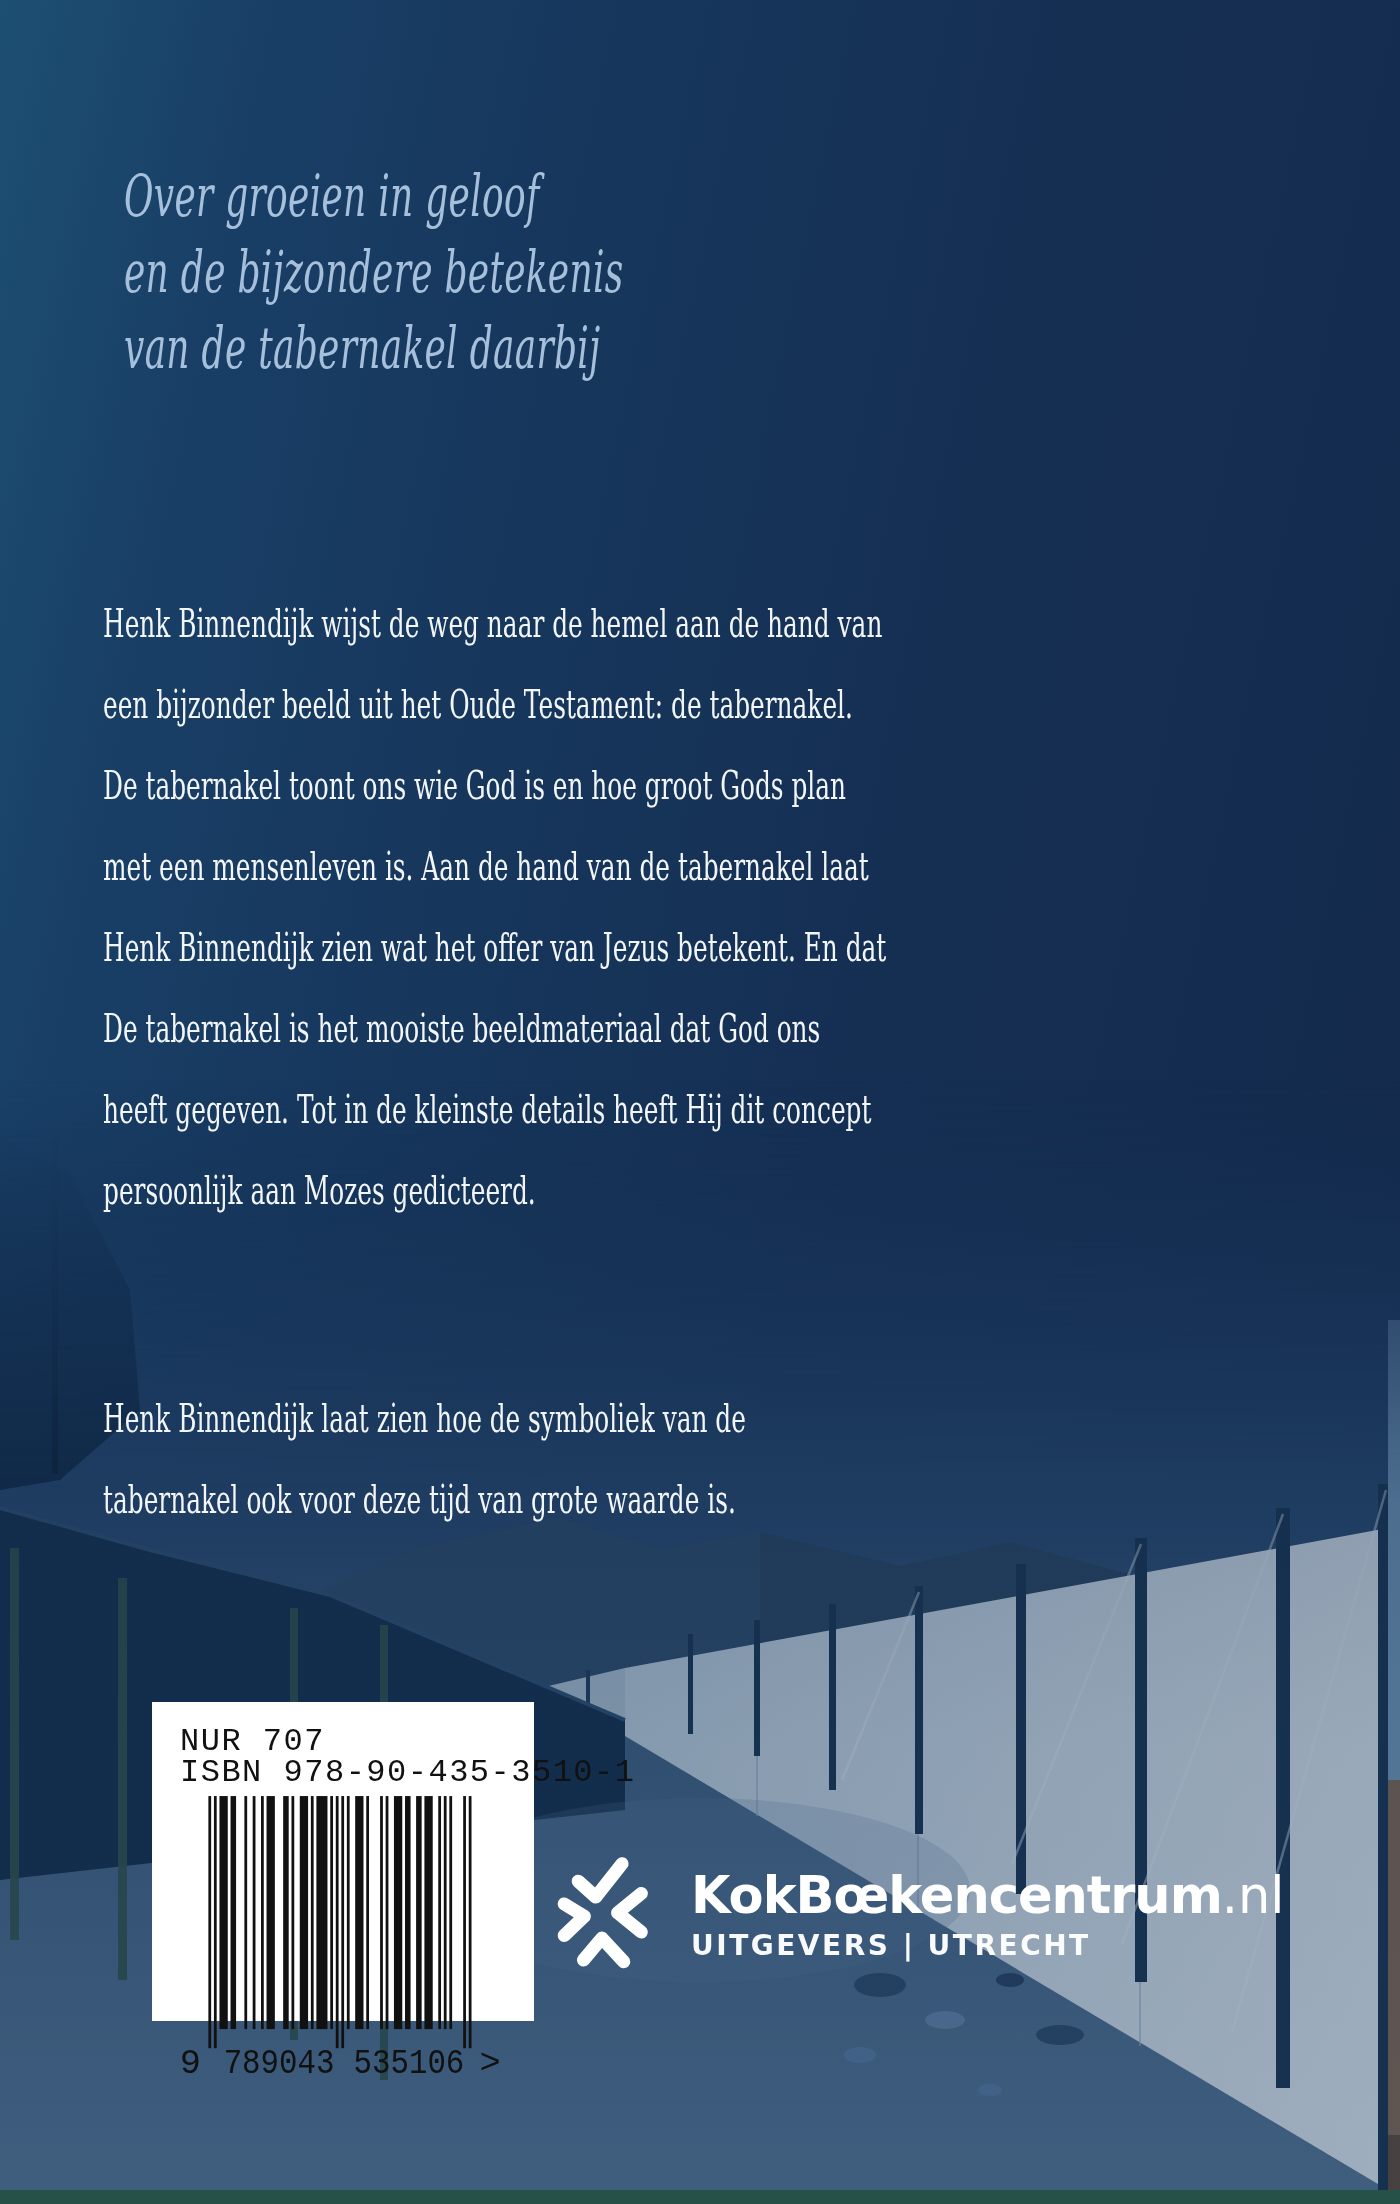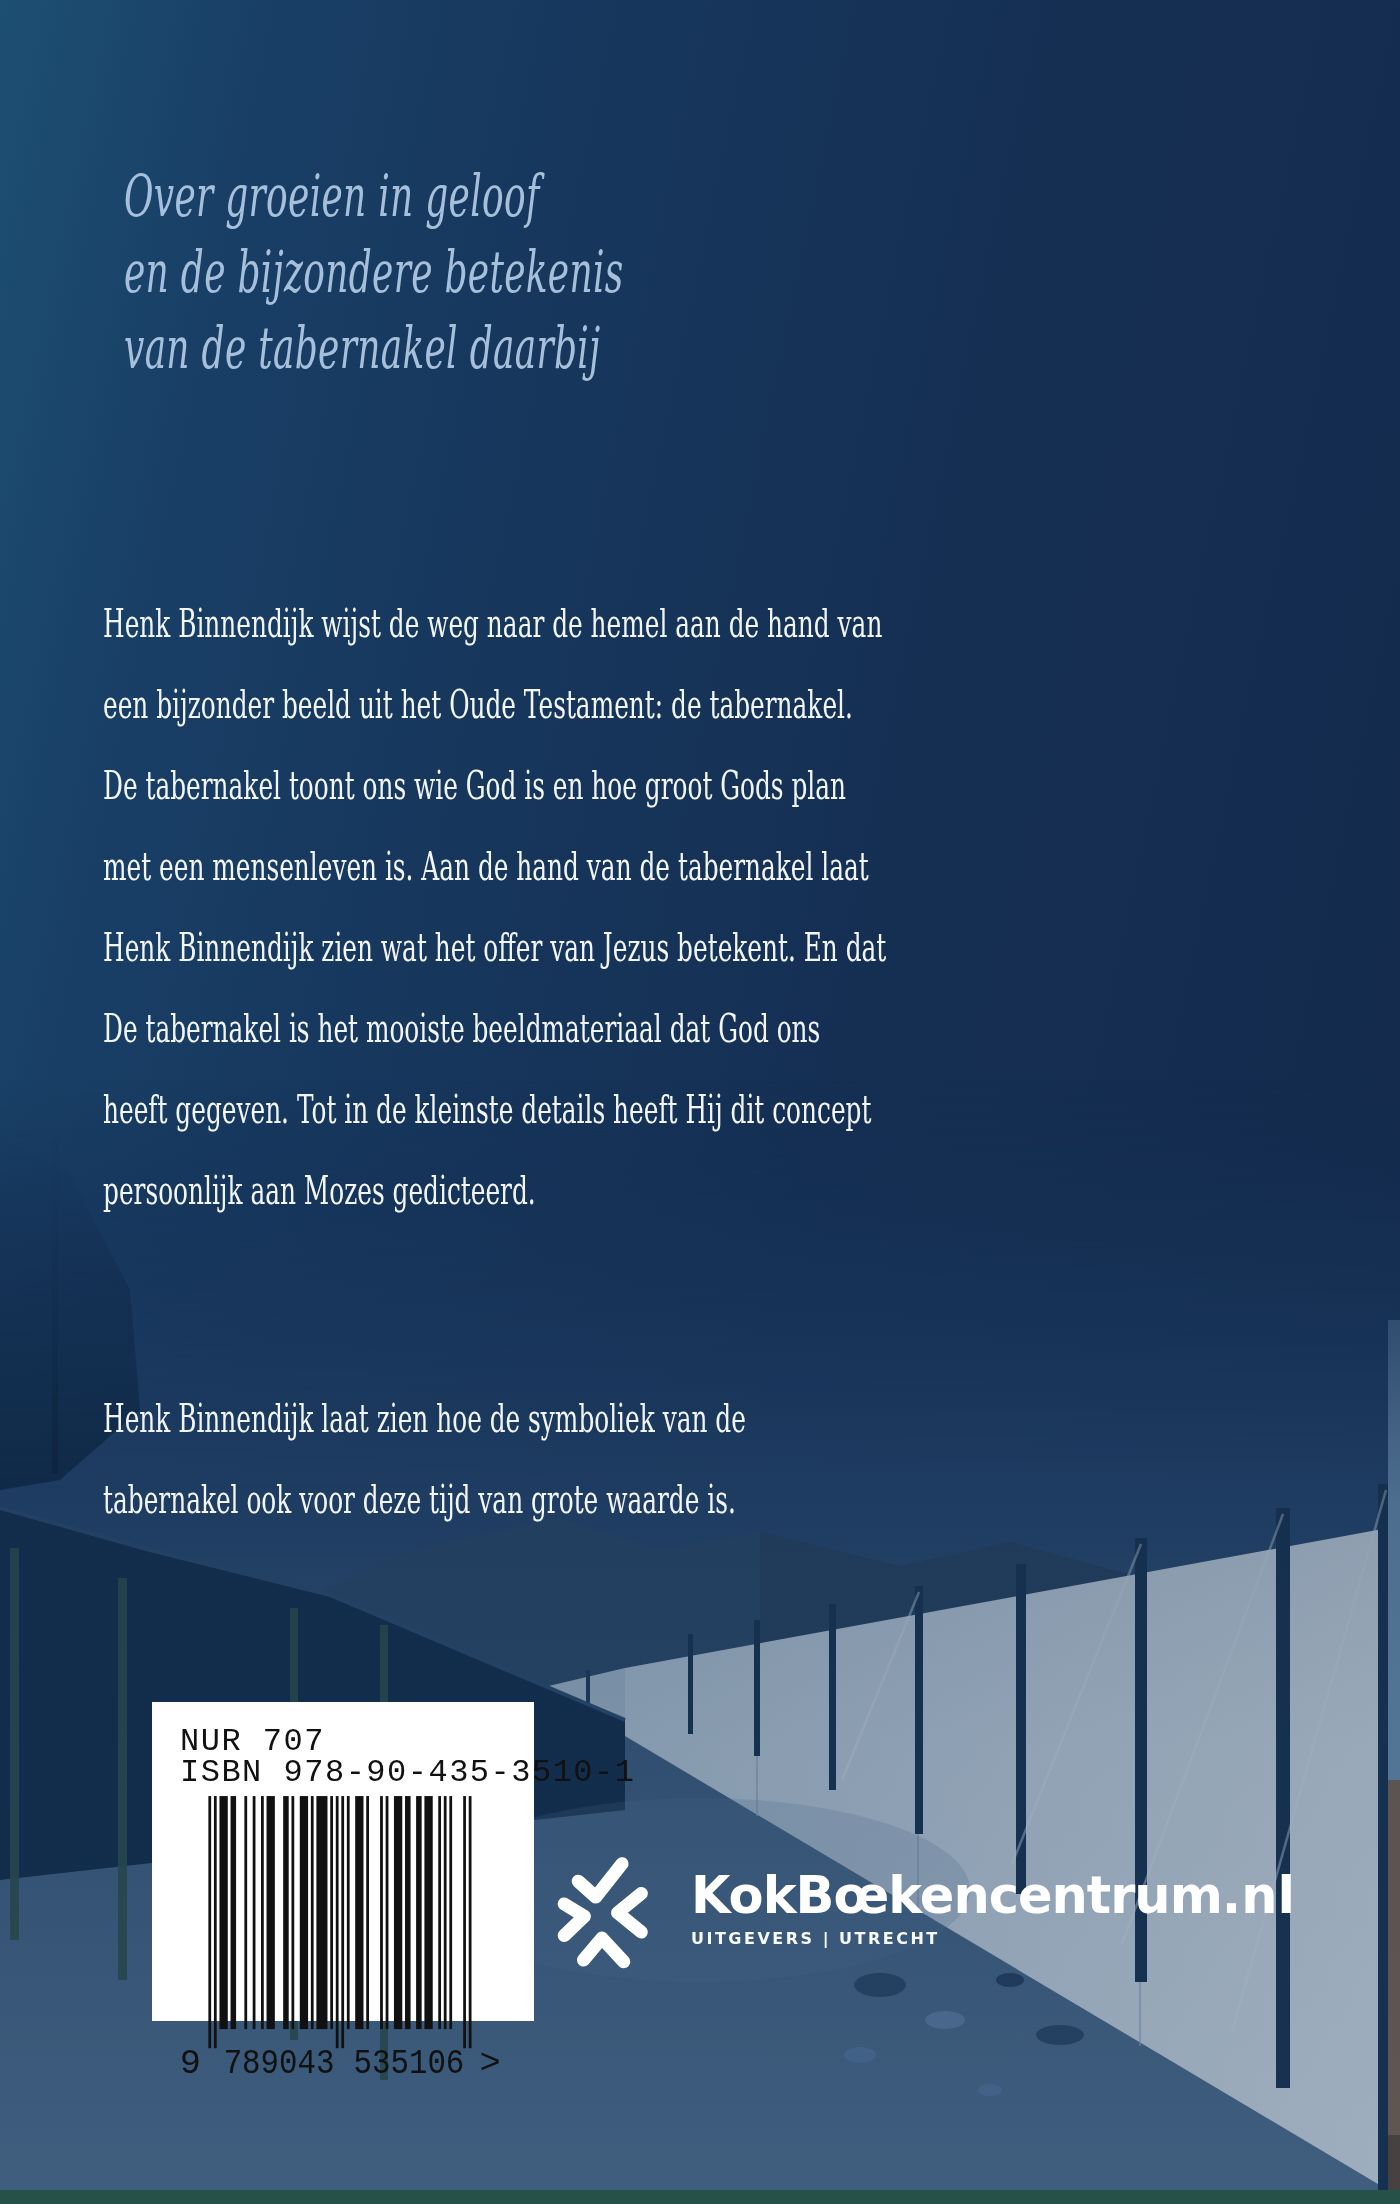--- a/index.html
+++ b/index.html
@@ -31,22 +31,22 @@
   .barcode-box{position:absolute;left:152px;top:1702px;width:382px;height:319px;
       background:var(--c-barcode_bg,#ffffff);box-sizing:border-box;padding:24px 0 0 28px;}
   .bc-meta{font-family:"Liberation Mono","DejaVu Sans Mono",monospace;
       font-size:32px;line-height:31px;color:var(--c-barcode_ink,#111);letter-spacing:1.5px;white-space:nowrap;}
   .ean-wrap{margin-top:4px;margin-left:-6px;}
   
   .brand{position:absolute;left:552px;top:1842px;display:flex;align-items:flex-start;}
   .brand-icon{width:105px;height:138px;}
   .brand-text{margin-left:34px;margin-top:26px;font-family:"DejaVu Sans",sans-serif;color:#fff;}
   .brand-name{font-size:51px;font-weight:bold;letter-spacing:-1px;line-height:56px;white-space:nowrap;}
-  .brand-name .suffix{font-weight:bold;letter-spacing:0;}
-  .brand-tagline{margin-top:5px;font-size:16px;font-weight:bold;letter-spacing:2.5px;opacity:.97;white-space:nowrap;}
+  .brand-name .suffix{font-weight:normal;letter-spacing:0;}
+  .brand-tagline{margin-top:5px;font-size:28px;font-weight:bold;letter-spacing:2.5px;opacity:.97;white-space:nowrap;}
 </style>
 </head>
 <body>
 
 <div class="page">
   <div class="bg"></div>
 
   <div class="photo">
     <svg viewBox="0 0 1400 1110" width="1400" height="1110">
       <defs>

